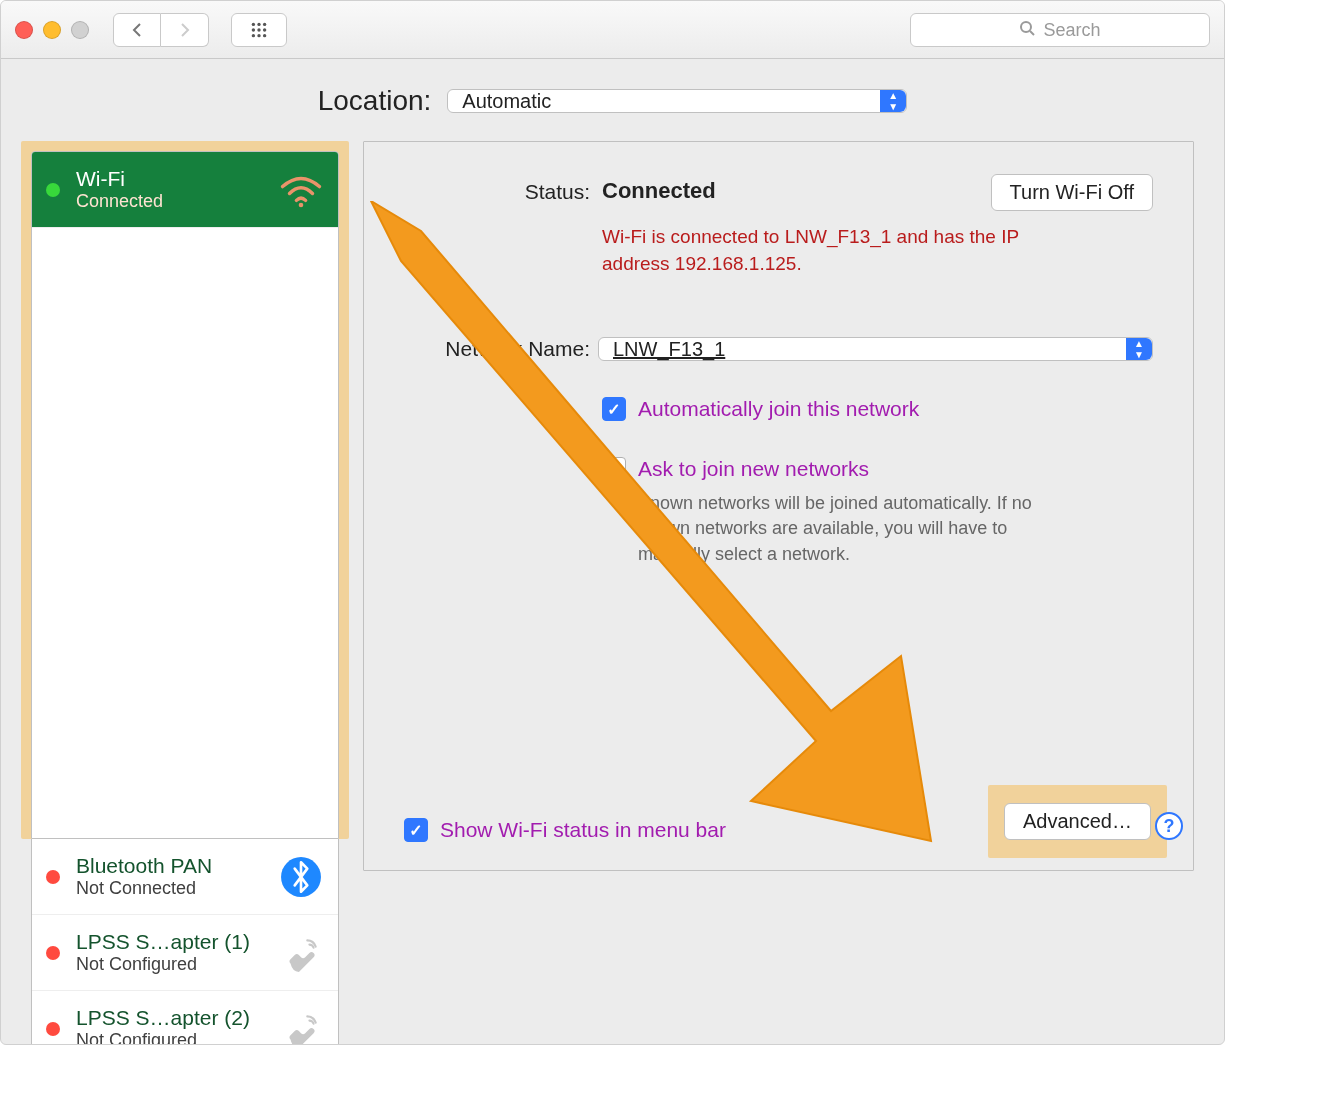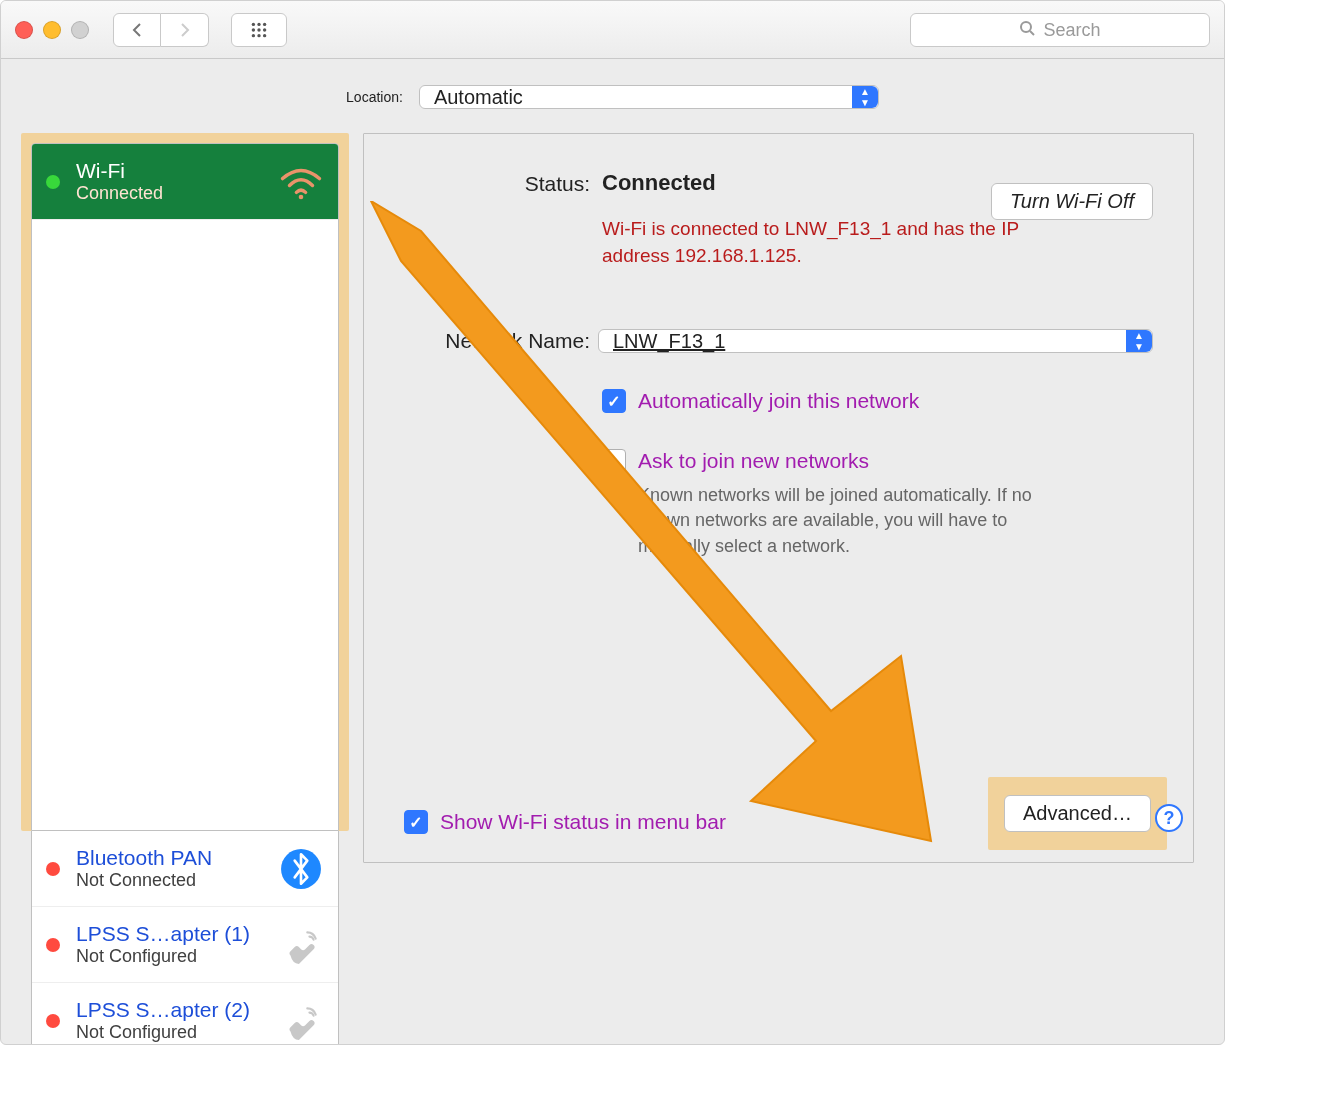--- a/index.html
+++ b/index.html
@@ -11,47 +11,47 @@
   .dot.red{background:#ff5f57;} .dot.amber{background:#ffbd2e;} .dot.gray{background:#d1d1d1;}
   .navbtns { display:flex; margin-left:24px;}
   .seg { width:48px; height:34px; background:#fff; border:1px solid #c9c9c9; display:flex; align-items:center; justify-content:center; font-size:18px; color:#777;}
   .seg:first-child{border-radius:6px 0 0 6px;} .seg:last-child{border-radius:0 6px 6px 0; border-left:none;}
   .apps { width:56px; height:34px; margin-left:22px; background:#fff; border:1px solid #c9c9c9; border-radius:6px; display:flex; align-items:center; justify-content:center; color:#555; letter-spacing:1px;}
   .title { position:absolute; left:0; right:16px; text-align:right; font-size:22px; color:#444; pointer-events:none;}
   .search { position:absolute; right:14px; top:12px; width:300px; height:34px; background:#fff; border:1px solid #c9c9c9; border-radius:6px; display:flex; align-items:center; justify-content:center; color:#9a9a9a; font-size:18px; gap:8px;}
   .search svg { width:16px; height:16px; }
   .body { padding:26px 30px 18px 30px; }
   .locrow { display:flex; align-items:center; justify-content:center; gap:16px; margin-bottom:24px;}
-  .loclabel { font-size:14px; color:#222; }
+  .loclabel { font-size:28px; color:#222; }
   .select { position:relative; height:24px; background:#fff; border:1px solid #c0c0c0; border-radius:6px; display:flex; align-items:center; padding:0 40px 0 14px; font-size:20px; color:#222;}
   .select .stepper { position:absolute; right:0; top:0; bottom:0; width:26px; background:#2f77ff; border-radius:0 6px 6px 0; display:flex; flex-direction:column;}
   .select .stepper div { flex:1; display:flex; align-items:center; justify-content:center; color:#fff; font-size:10px;}
   .cols { display:flex; gap:24px; }
   .sidebar { width:308px; }
   .sb-hl { background:#f1d29b; padding:10px 10px 0 10px; border-radius:2px; margin-left:-10px; margin-right:-10px;}
   .sb-list { background:#fff; border:1px solid #c0c0c0; border-radius:4px 4px 0 0; height:688px; overflow:hidden;}
   .sb-item { display:flex; align-items:center; height:76px; padding:0 12px 0 14px; border-bottom:1px solid #eee;}
   .sb-item.selected { background:#15803d; color:#fff; }
   .sb-item .statusdot { width:14px; height:14px; border-radius:50%; margin-right:16px;}
   .sb-item.selected .statusdot{ background:#38d83b;} 
   .sb-item:not(.selected) .statusdot{ background:#ff4a3f;}
   .sb-item .txt { flex:1; line-height:1.2; overflow:hidden;}
-  .sb-item .name { font-size:21px; color:#1d4ed8; white-space:nowrap; overflow:hidden; text-overflow:ellipsis;}
+  .sb-item .name { font-size:21px; color:#14532d; white-space:nowrap; overflow:hidden; text-overflow:ellipsis;}
   .sb-item.selected .name{color:#fff;}
   .sb-item .sub { font-size:18px; color:#404040;}
   .sb-item.selected .sub{color:#ffe3d2;}
   .sb-item .icon { width:50px; height:50px; display:flex; align-items:center; justify-content:center; font-size:26px;}
   .main { flex:1; background:#ececec; border:1px solid #c0c0c0; border-radius:1px; padding:36px 40px 28px 40px; position:relative; height:730px;}
   .row { display:flex; align-items:flex-start; margin-bottom:14px;}
   .row .lab { width:186px; text-align:right; font-size:21px; color:#222; padding-top:2px;}
   .row .val { margin-left:12px; flex:1;}
   .statusval { font-size:22px; font-weight:700; color:#222;}
   .desc { font-size:19px; color:#b91c1c; line-height:1.4; margin-top:20px; margin-left:198px; max-width:460px;}
   .btn { background:#fff; border:1px solid #c0c0c0; border-radius:6px; padding:6px 18px; font-size:20px; color:#222;}
-  .btnpos { position:absolute; right:40px; top:49px;font-style:italic;}
+  .btnpos { position:absolute; right:40px; top:32px;}
   .selrow { display:flex; align-items:center; margin-top:60px;}
   .selrow .lab{ width:186px; text-align:right; font-size:21px; color:#222;}
   .chkrow { display:flex; align-items:flex-start; margin-left:198px; margin-top:36px; gap:12px;}
   .chkrow.small{ margin-top:36px;}
   .chk { width:24px; height:24px; border:1px solid #b0b0b0; border-radius:4px; background:#fff; flex:none; display:flex; align-items:center; justify-content:center; color:#fff; font-size:16px; font-weight:700;}
   .chk.checked{ background:#2f77ff; border-color:#2f77ff;}
   .chktxt { font-size:21px; color:#a21caf;}
   .knowntxt{ font-size:18px; color:#666; margin-left:234px; margin-top:10px; max-width:430px; line-height:1.4;}
   .menubar-row{ position:absolute; bottom:28px; left:40px; display:flex; align-items:center; gap:12px;}
   .adv-hl{ position:absolute; bottom:12px; right:26px; background:#f1d29b; padding:18px 16px; border-radius:2px;}

